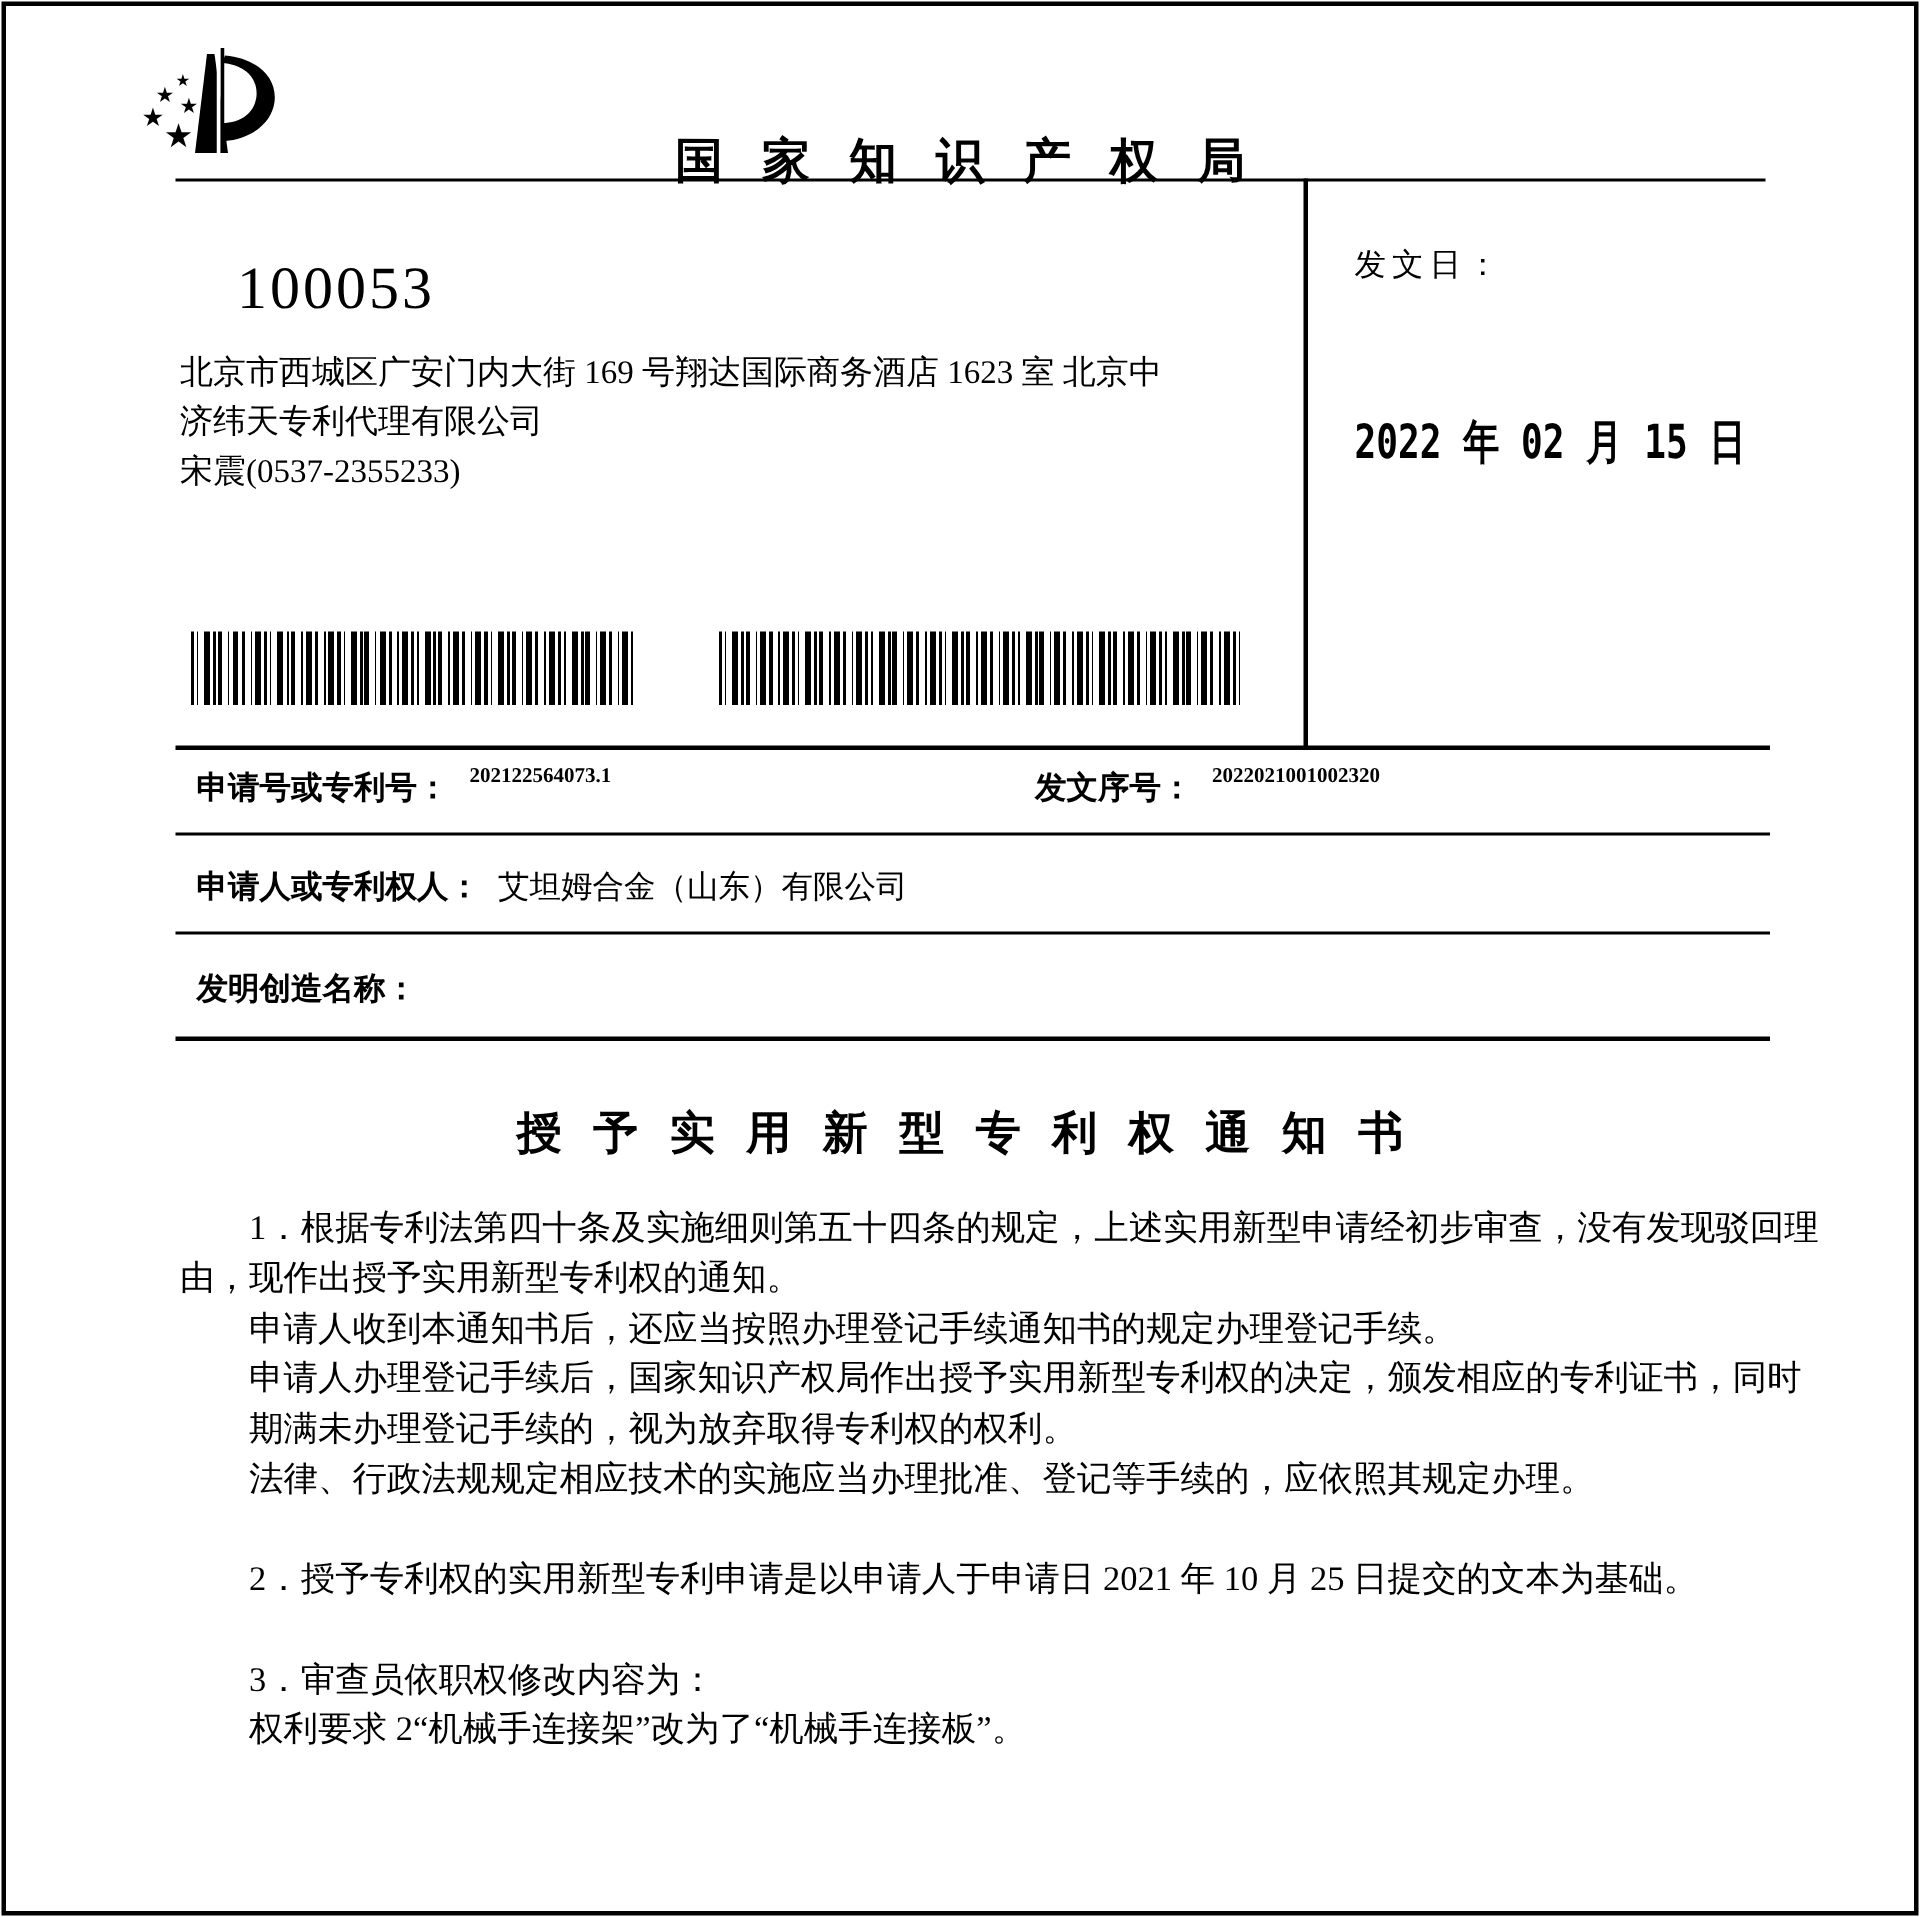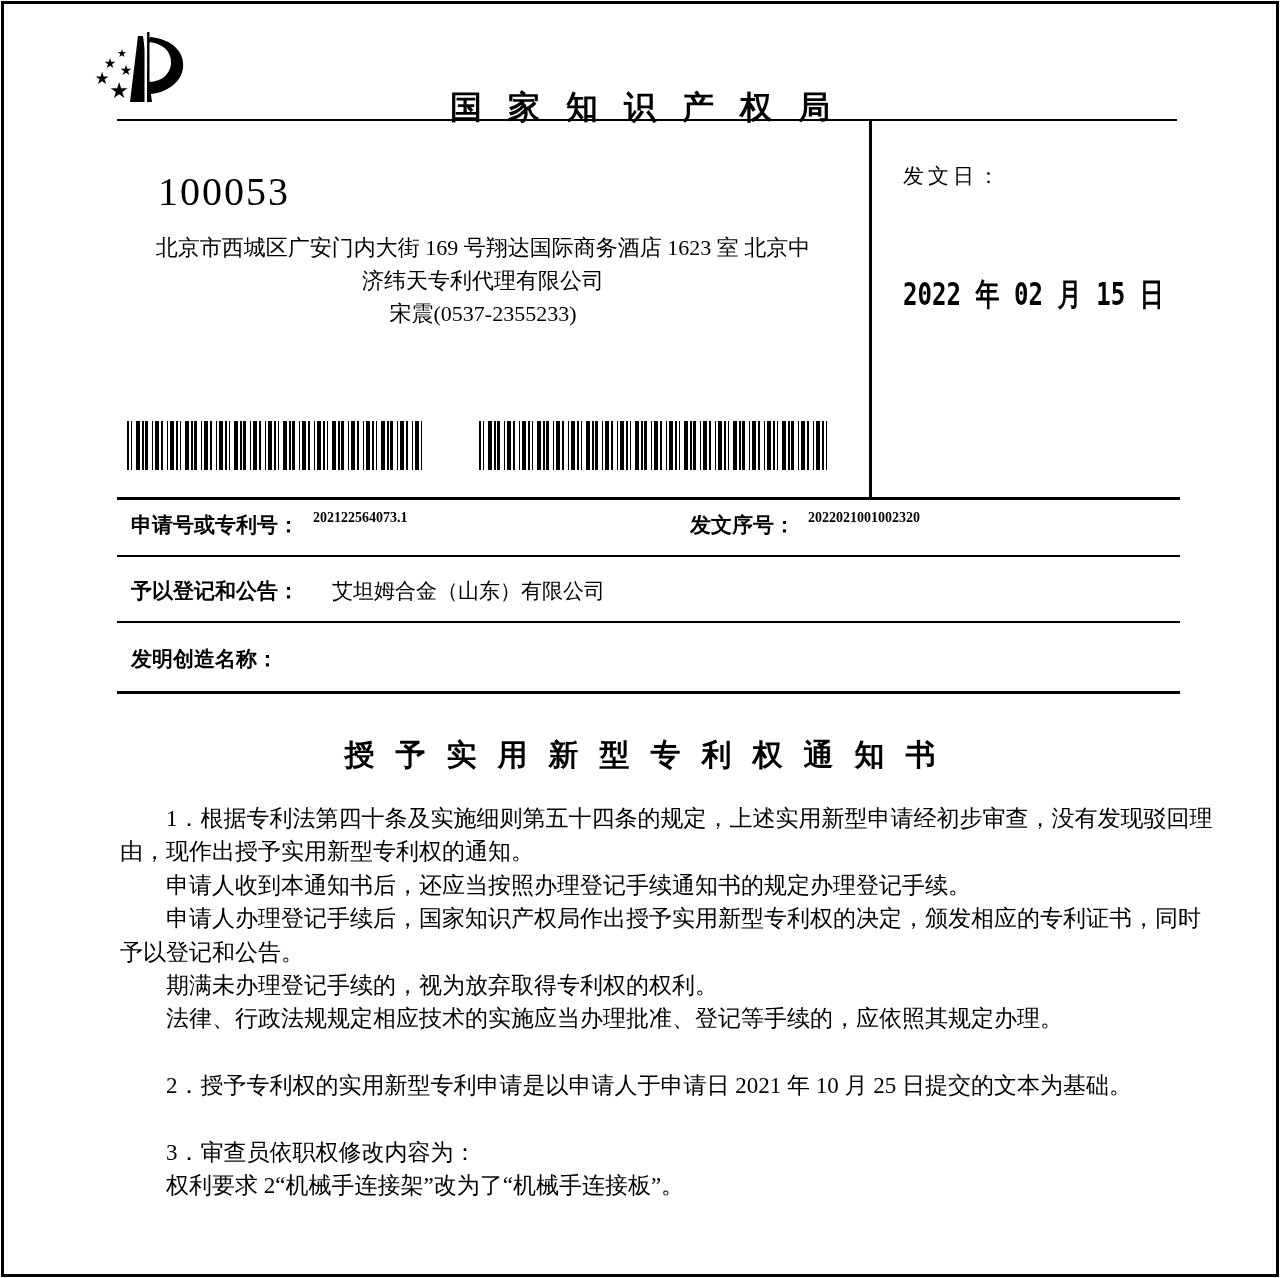--- a/index.html
+++ b/index.html
@@ -12,21 +12,21 @@
   
   .hdr-title {
     left:0; right:0; top:58px; text-align:center;
     font-size:32px; font-weight:bold; letter-spacing:26px; padding-left:26px;
     font-family:"Liberation Serif","DejaVu Serif",serif;
     margin-top:28px;
   }
   .rule { position:absolute; background:#000; }
   
   .postal { left:158px; top:168px; font-size:40px; font-weight:normal; letter-spacing:2px; }
-  .addr { left:120px; top:231px; width:726px; text-align:center; font-size:22px; line-height:33px; }
+  .addr { left:120px; top:231px; width:726px; text-align:left; font-size:22px; line-height:33px; }
   
   .disp-label { left:903px; top:162px; font-size:21px; letter-spacing:4px; }
   .disp-date  { left:903px; top:276px; font-size:28px; font-weight:bold;
                 font-family:"DejaVu Sans Mono","Liberation Mono",monospace;
                 transform:scale(0.86,1.12); transform-origin:left center; white-space:nowrap; }
   
   .barcode { position:absolute; top:421px; height:49px;
     background:repeating-linear-gradient(90deg,
       #000 0px,#000 2px,#fff 2px,#fff 4px,
       #000 4px,#000 5px,#fff 5px,#fff 9px,
@@ -91,33 +91,32 @@
   <div class="abs disp-date">2022 年 02 月 15 日</div>
 
   <div class="barcode" style="left:127px; width:295px;"></div>
   <div class="barcode" style="left:479px; width:349px;"></div>
 
   <div class="abs mlabel" style="left:131px; top:511px;">申请号或专利号：</div>
   <div class="abs mnum" style="left:313px; top:510px;">202122564073.1</div>
   <div class="abs mlabel" style="left:690px; top:511px;">发文序号：</div>
   <div class="abs mnum" style="left:808px; top:510px;text-align:center;">2022021001002320</div>
 
-  <div class="abs mlabel" style="left:131px; top:577px;">予以登记和公告：</div>
+  <div class="abs mlabel" style="left:131px; top:577px;">申请人或专利权人：</div>
   <div class="abs mval" style="left:332px; top:577px;">艾坦姆合金（山东）有限公司</div>
 
   <div class="abs mlabel" style="left:131px; top:645px;">发明创造名称：</div>
 
   <div class="abs notice-title">授予实用新型专利权通知书</div>
 
   <div class="abs body-block">
     <div class="line indent">1．根据专利法第四十条及实施细则第五十四条的规定，上述实用新型申请经初步审查，没有发现驳回理</div>
     <div class="line">由，现作出授予实用新型专利权的通知。</div>
     <div class="line indent">申请人收到本通知书后，还应当按照办理登记手续通知书的规定办理登记手续。</div>
     <div class="line indent">申请人办理登记手续后，国家知识产权局作出授予实用新型专利权的决定，颁发相应的专利证书，同时</div>
-    <div class="line">予以登记和公告。</div>
     <div class="line indent">期满未办理登记手续的，视为放弃取得专利权的权利。</div>
     <div class="line indent">法律、行政法规规定相应技术的实施应当办理批准、登记等手续的，应依照其规定办理。</div>
     <div class="gap"></div>
     <div class="line indent">2．授予专利权的实用新型专利申请是以申请人于申请日 2021 年 10 月 25 日提交的文本为基础。</div>
     <div class="gap"></div>
     <div class="line indent">3．审查员依职权修改内容为：</div>
     <div class="line indent">权利要求 2“机械手连接架”改为了“机械手连接板”。</div>
   </div>
 
 </div>

